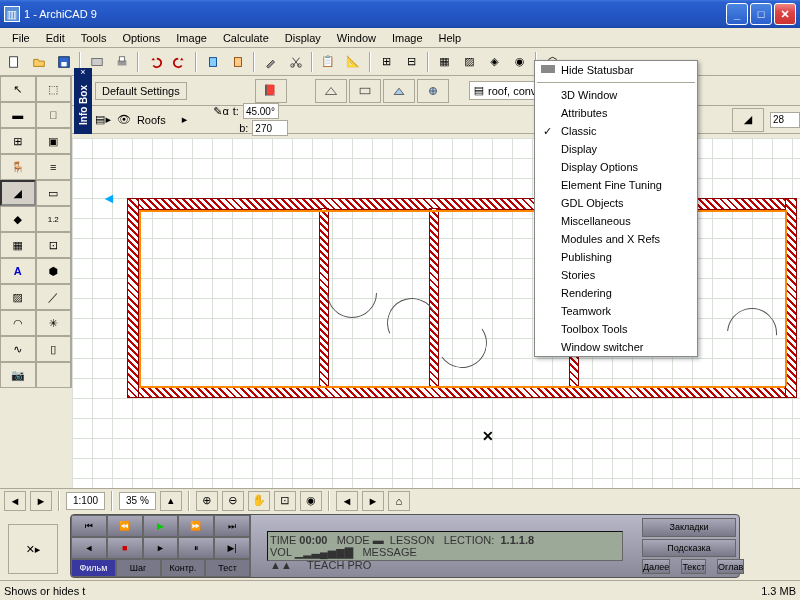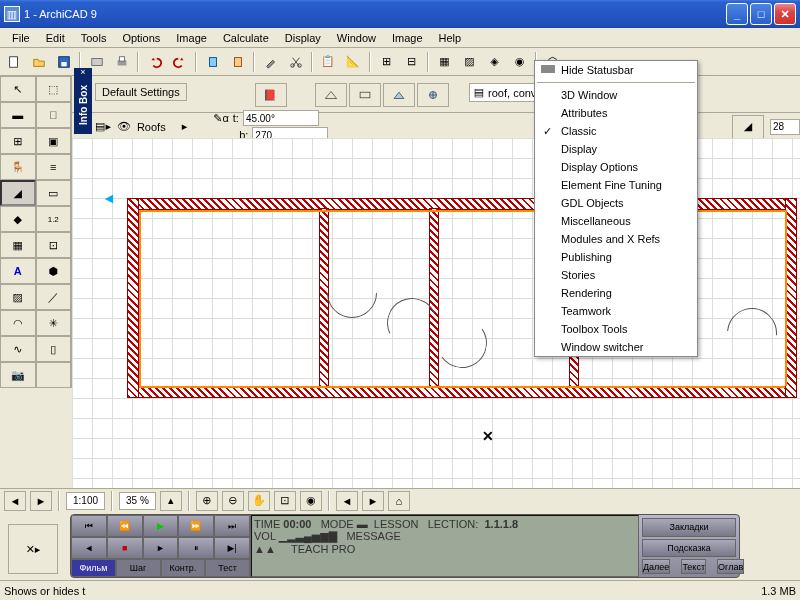--- a/index.html
+++ b/index.html
@@ -9,21 +9,21 @@
 .titlebar .title{font-weight:normal;flex:1;}
 .titlebar .win-btns{display:flex;gap:2px;}
 .win-btn{width:22px;height:22px;border:1px solid #fff;border-radius:3px;display:flex;align-items:center;justify-content:center;font-weight:bold;color:#fff;}
 .win-btn.min,.win-btn.max{background:linear-gradient(to bottom,#4a85e0,#2a5fce);}
 .win-btn.close{background:linear-gradient(to bottom,#e88,#d44 40%,#c33);}
 .menubar{height:20px;background:#ece9d8;display:flex;align-items:center;padding:0 4px;border-bottom:1px solid #aca899;}
 .menubar span{padding:2px 8px;cursor:default;}
 .toolbar{height:28px;background:#ece9d8;border-bottom:1px solid #aca899;display:flex;align-items:center;padding:0 2px;gap:2px;}
 .tool-btn{width:23px;height:23px;border:1px solid #ece9d8;display:flex;align-items:center;justify-content:center;background:#ece9d8;}
 .tool-sep{width:2px;height:20px;border-left:1px solid #aca899;border-right:1px solid #fff;margin:0 2px;}
-.settings-row{height:30px;background:#ece9d8;display:flex;align-items:flex-start;padding-left:95px;border-bottom:1px solid #aca899;gap:4px;margin-top:7px;}
+.settings-row{height:30px;background:#ece9d8;display:flex;align-items:center;padding-left:95px;border-bottom:1px solid #aca899;gap:4px;}
 .def-set{padding:2px 6px;border:1px solid #aca899;background:#ece9d8;}
 .roofs-row{height:28px;background:#ece9d8;display:flex;align-items:center;padding-left:95px;border-bottom:1px solid #aca899;gap:6px;}
 .info-box-tab{position:absolute;left:74px;top:76px;width:18px;height:58px;background:#0a246a;color:#fff;writing-mode:vertical-rl;transform:rotate(180deg);display:flex;align-items:center;justify-content:center;font-size:10px;font-weight:bold;}
 .info-box-close{position:absolute;left:74px;top:68px;width:18px;height:10px;background:#0a246a;color:#fff;text-align:center;font-size:9px;line-height:9px;}
 .left-tools{position:absolute;left:0;top:76px;width:72px;background:#ece9d8;border-right:1px solid #aca899;}
 .left-tools .row{display:flex;}
 .left-tools .cell{width:36px;height:26px;border:1px solid #aca899;display:flex;align-items:center;justify-content:center;background:#ece9d8;}
 .canvas-wrap{position:absolute;left:72px;top:138px;right:0;bottom:110px;background:#fff;overflow:hidden;}
 .canvas{position:absolute;inset:0;background-image:linear-gradient(to right,#d8e0d8 1px,transparent 1px),linear-gradient(to bottom,#d8e0d8 1px,transparent 1px);background-size:20px 20px;}
 .floor-plan{position:absolute;left:55px;top:60px;width:670px;height:200px;}
@@ -38,25 +38,25 @@
 .context-menu .top-icon{position:absolute;left:6px;top:4px;width:14px;height:8px;background:#888;}
 .bottom-toolbar{position:absolute;bottom:88px;left:0;right:0;height:24px;background:#ece9d8;border-top:1px solid #aca899;display:flex;align-items:center;padding:0 4px;gap:4px;}
 .tb-btn{width:22px;height:20px;border:1px solid #aca899;background:#ece9d8;display:flex;align-items:center;justify-content:center;}
 .tb-text{padding:0 6px;border:1px solid #aca899;height:18px;display:flex;align-items:center;background:#fff;font-size:10px;}
 .player{position:absolute;bottom:22px;left:70px;width:670px;height:64px;background:linear-gradient(to bottom,#b8b8c8,#888898);border:1px solid #555;border-radius:4px;display:flex;z-index:50;}
 .player-left{width:180px;display:flex;flex-direction:column;border-right:1px solid #666;}
 .player-btns{display:flex;flex:1;}
 .pb{flex:1;border:1px solid #666;background:linear-gradient(to bottom,#a8a8b8,#787888);display:flex;align-items:center;justify-content:center;font-size:9px;}
 .player-tabs{display:flex;height:18px;}
 .pt{flex:1;border:1px solid #666;background:#787888;text-align:center;font-size:9px;line-height:16px;}
-.player-lcd{flex:1;background:#9ca898;margin:0;border:1px inset #666;padding:2px;font-family:monospace;font-size:9px;color:#333;}
+.player-lcd{flex:1;background:#9ca898;margin:16px;border:1px inset #666;padding:2px;font-family:monospace;font-size:9px;color:#333;}
 .player-right{width:100px;display:flex;flex-direction:column;padding:2px;}
 .pr-btn{flex:1;margin:1px;border:1px solid #666;background:linear-gradient(to bottom,#a8a8b8,#787888);font-size:9px;display:flex;align-items:center;justify-content:center;}
 .statusbar{position:absolute;bottom:0;left:0;right:0;height:20px;background:#ece9d8;border-top:1px solid #aca899;display:flex;align-items:center;padding:0 4px;font-size:10px;justify-content:space-between;}
-.small-field{width:76px;height:16px;border:1px solid #aca899;background:#fff;padding:0 2px;font-size:10px;display:inline-flex;align-items:center;}
+.small-field{width:36px;height:16px;border:1px solid #aca899;background:#fff;padding:0 2px;font-size:10px;display:inline-flex;align-items:center;}
 .angle-box{display:flex;flex-direction:column;gap:1px;margin-left:20px;}
 .angle-row{display:flex;align-items:center;gap:4px;font-size:10px;}
 .sel-box{border:1px solid #aca899;background:#fff;padding:2px 4px;font-size:10px;display:inline-flex;align-items:center;gap:4px;}
 .settings-btn-grp{display:flex;gap:2px;}
 .settings-btn{width:32px;height:24px;border:1px solid #aca899;background:#ece9d8;display:flex;align-items:center;justify-content:center;}
 svg{width:14px;height:14px;}
 </style>
 </head>
 <body>
 

